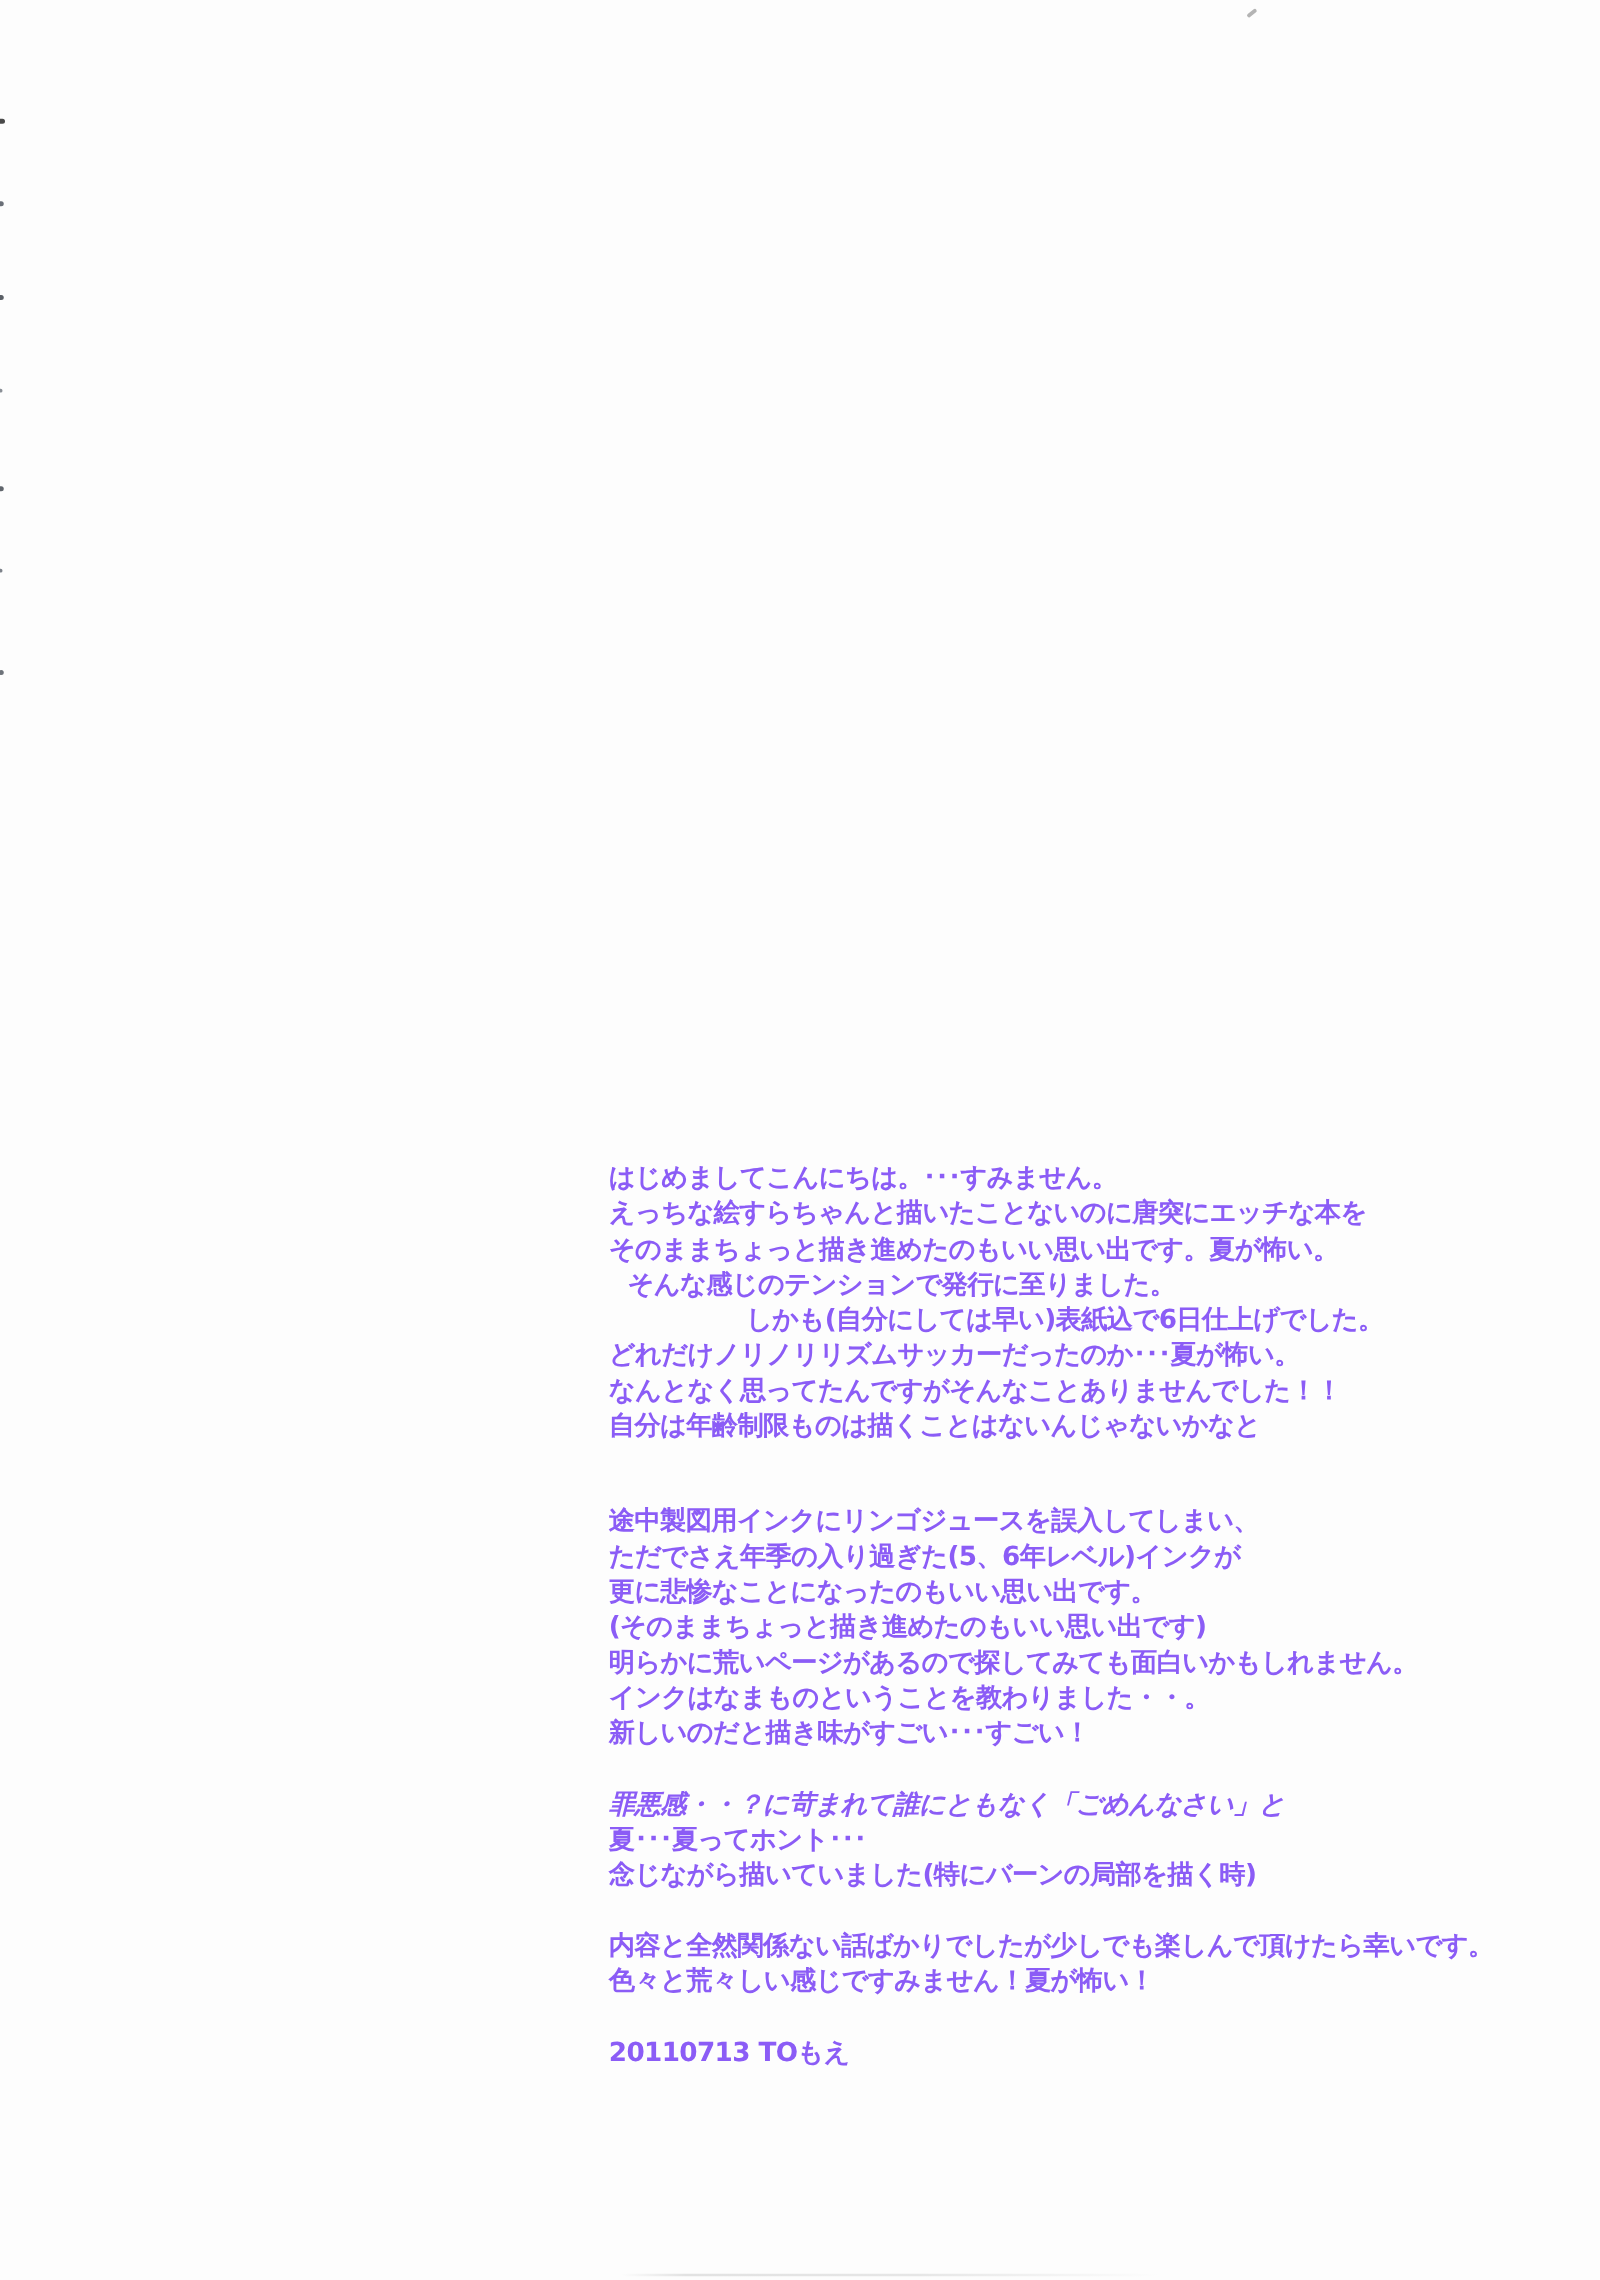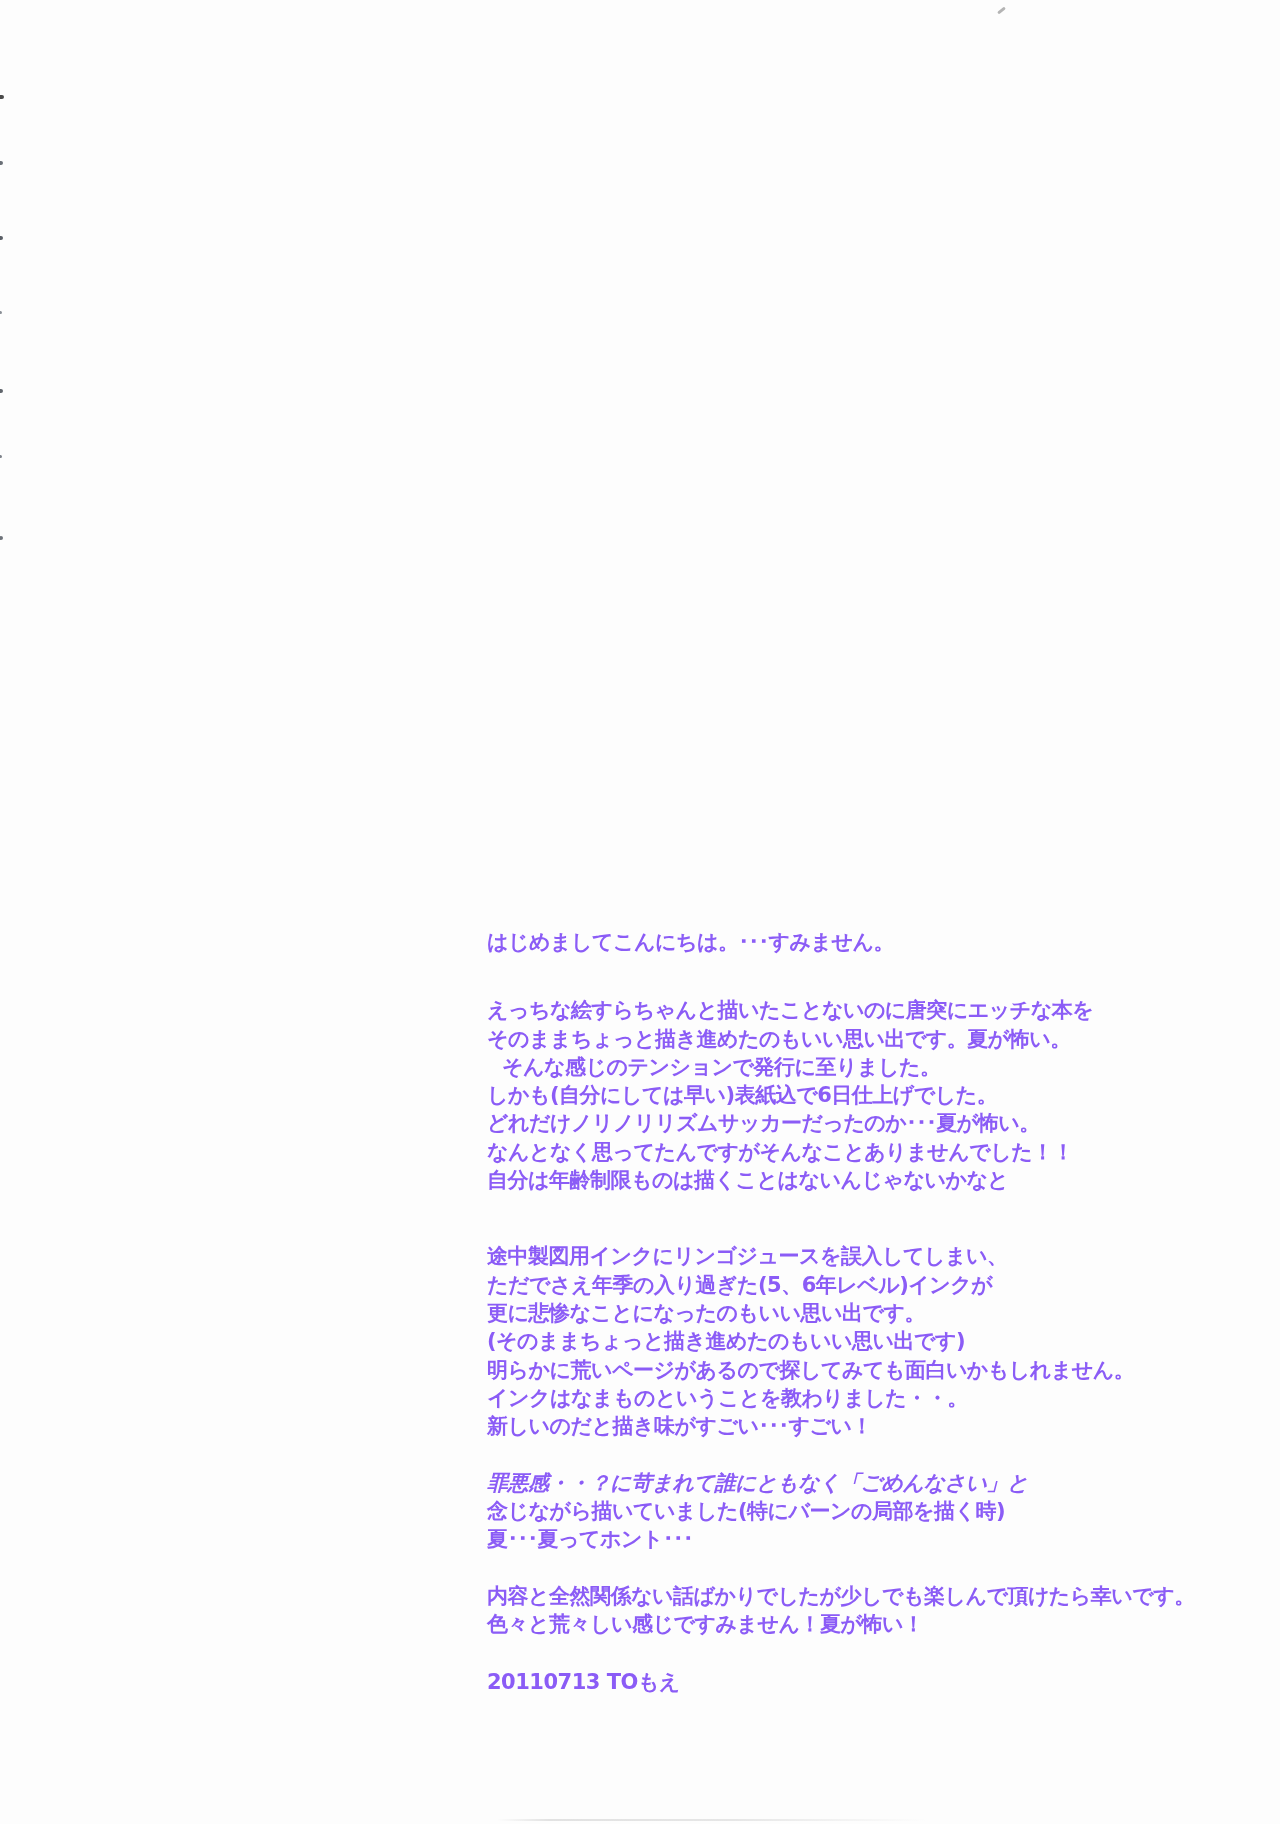--- a/index.html
+++ b/index.html
@@ -82,43 +82,43 @@
   <div class="speck s5"></div>
   <div class="speck s6"></div>
   <div class="speck s7"></div>
   <div class="corner-speck"></div>
   <div class="bottom-line"></div>
 
   <div class="afterword">
 
     <p>
       <span class="line" style="display: block;">はじめましてこんにちは。･･･すみません。</span>
-      <span class="line" style="display: block; margin-top: 40px;">えっちな絵すらちゃんと描いたことないのに唐突にエッチな本を</span>
+      <span class="line" style="display: block;">えっちな絵すらちゃんと描いたことないのに唐突にエッチな本を</span>
       <span class="line" style="display: block;">そのままちょっと描き進めたのもいい思い出です。夏が怖い。</span>
       <span class="line" style="display: block; margin-left: 15px;">そんな感じのテンションで発行に至りました。</span>
-      <span class="line" style="display: block;">しかも(自分にしては早い)表紙込で6日仕上げでした。</span>
+      <span class="line" style="display: block; text-align: right;">しかも(自分にしては早い)表紙込で6日仕上げでした。</span>
       <span class="line" style="display: block;">どれだけノリノリリズムサッカーだったのか･･･夏が怖い。</span>
       <span class="line" style="display: block;">なんとなく思ってたんですがそんなことありませんでした！！</span>
       <span class="line" style="display: block;">自分は年齢制限ものは描くことはないんじゃないかなと</span>
     </p>
 
     <p>
       <span class="line" style="display: block; margin-top: 48px;">途中製図用インクにリンゴジュースを誤入してしまい、</span>
       <span class="line" style="display: block;">ただでさえ年季の入り過ぎた(5、6年レベル)インクが</span>
       <span class="line" style="display: block;">更に悲惨なことになったのもいい思い出です。</span>
       <span class="line" style="display: block;">(そのままちょっと描き進めたのもいい思い出です)</span>
       <span class="line" style="display: block;">明らかに荒いページがあるので探してみても面白いかもしれません。</span>
       <span class="line" style="display: block;">インクはなまものということを教わりました・・。</span>
       <span class="line" style="display: block;">新しいのだと描き味がすごい･･･すごい！</span>
     </p>
 
     <p>
       <span class="line" style="display: block; font-style: italic;">罪悪感・・？に苛まれて誰にともなく「ごめんなさい」と</span>
+      <span class="line" style="display: block;">夏･･･夏ってホント･･･</span>
       <span class="line" style="display: block;">念じながら描いていました(特にバーンの局部を描く時)</span>
-      <span class="line" style="display: block;">夏･･･夏ってホント･･･</span>
     </p>
 
     <p>
       <span class="line" style="display: block;">内容と全然関係ない話ばかりでしたが少しでも楽しんで頂けたら幸いです。</span>
       <span class="line" style="display: block;">色々と荒々しい感じですみません！夏が怖い！</span>
     </p>
 
     <div class="signature">20110713 TOもえ</div>
 
   </div>

